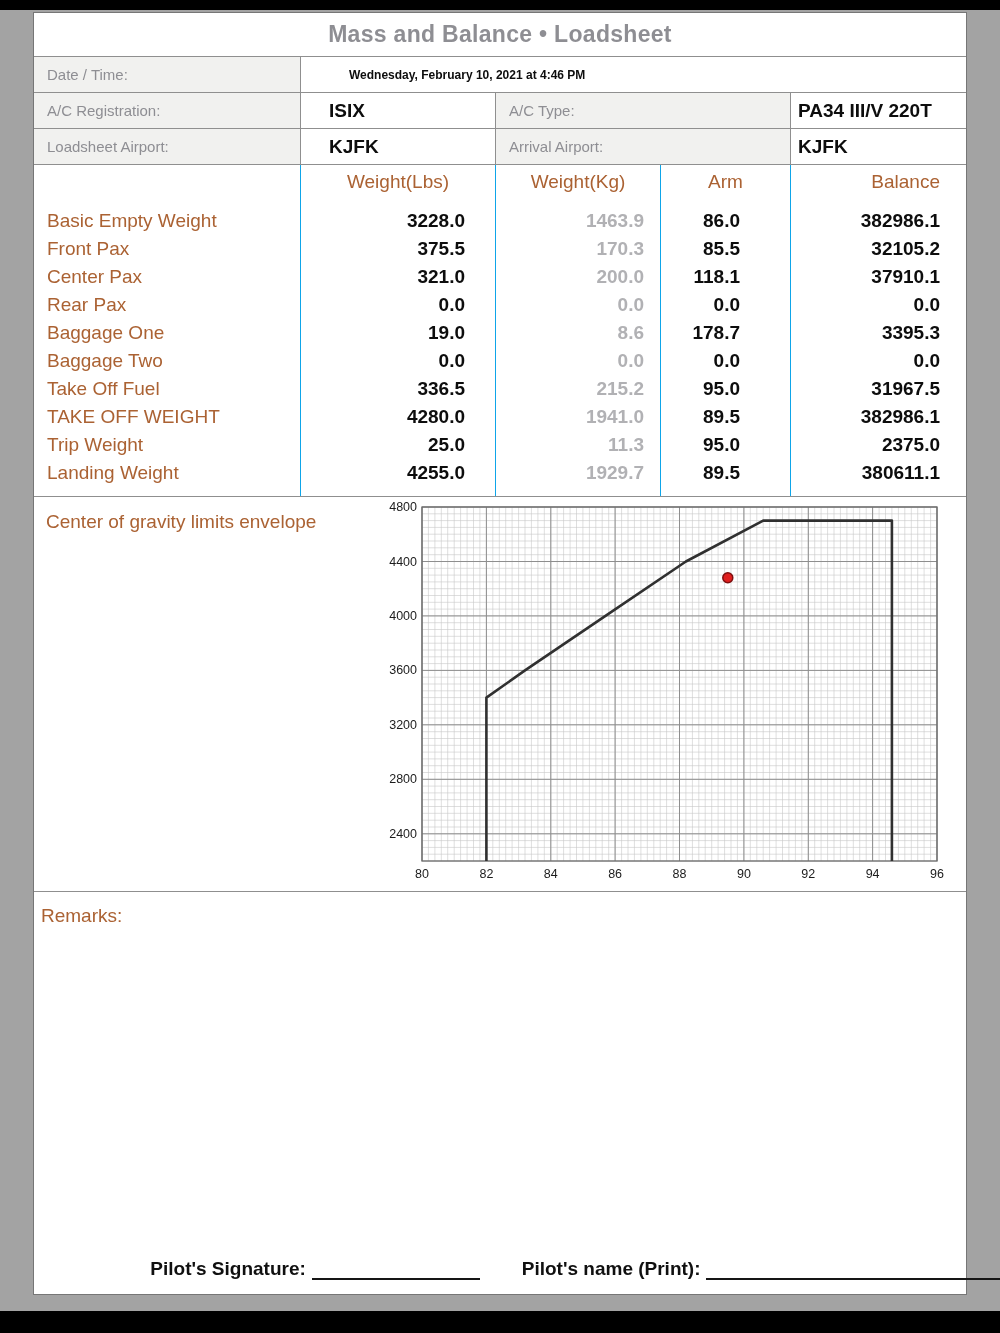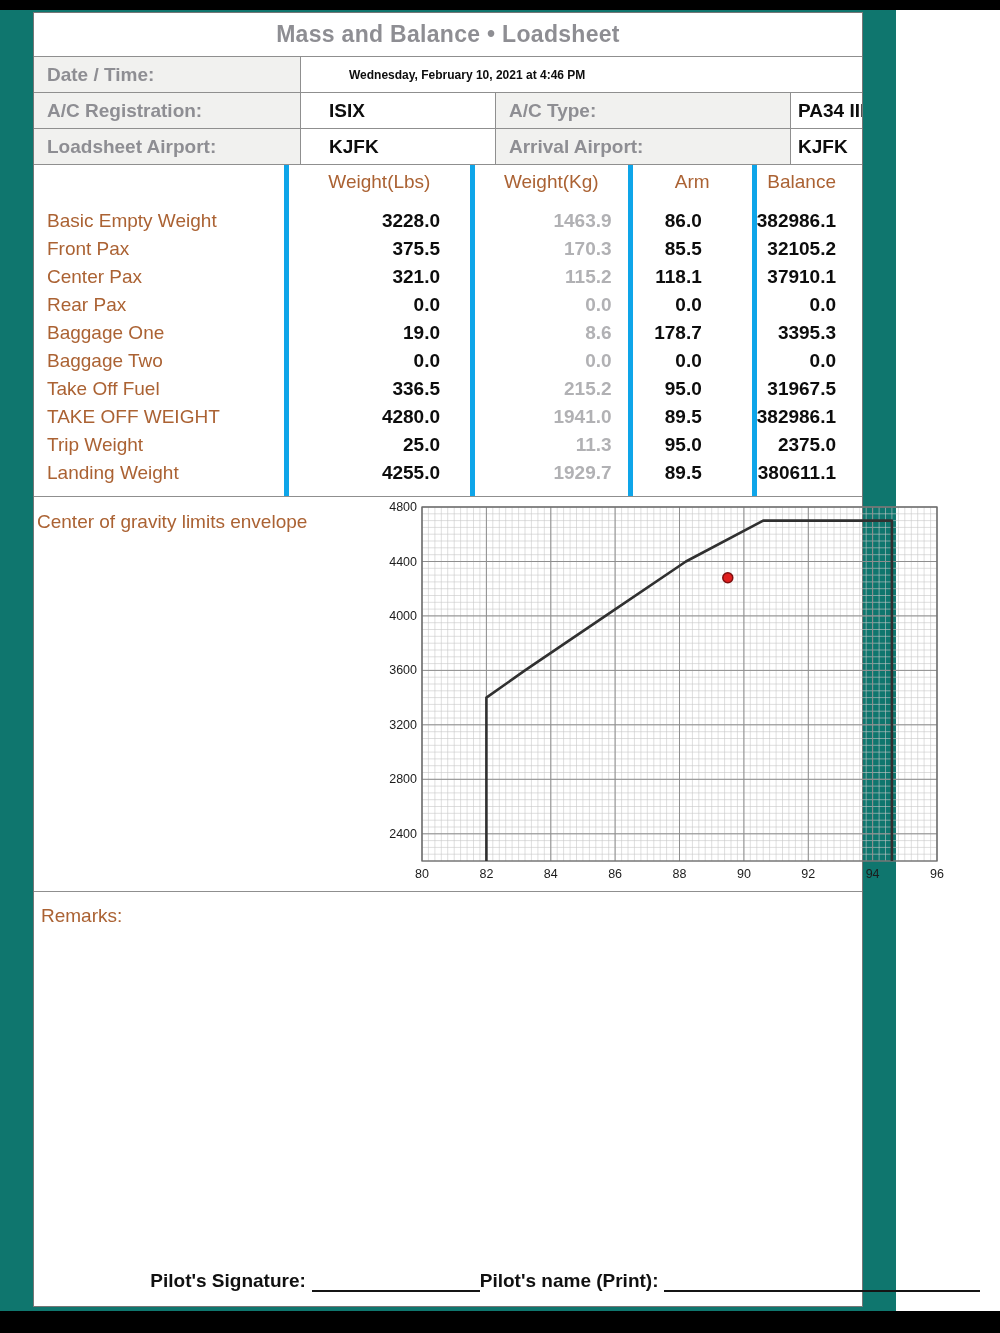--- a/index.html
+++ b/index.html
@@ -1,58 +1,58 @@
 <!DOCTYPE html>
 <html><head>
 <meta charset="utf-8">
 <style>
   *{box-sizing:border-box;margin:0;padding:0}
   html,body{width:1000px;height:1333px}
   body{position:relative;background:#fff;font-family:"Liberation Sans","DejaVu Sans",sans-serif;overflow:hidden}
   .bar{position:absolute;left:0;width:1000px;background:#000;z-index:5}
   .bar-top{top:0;height:10px}
   .bar-bottom{bottom:0;height:22px}
-  .page{position:absolute;top:10px;bottom:22px;left:0;width:896px;padding:2px 33px 4px;background:#0f766e}
+  .page{position:absolute;top:10px;bottom:22px;left:0;width:1000px;padding:2px 33px 16px;background:#a3a3a3}
   .doc{height:100%;border:1.5px solid #767676;display:flex;flex-direction:column;background:#fff}
   .hrow{display:flex;flex:none;border-bottom:1px solid #8f8f8f}
   .title-row{height:44px;align-items:center;justify-content:center}
   .doc-title{font-size:23px;font-weight:700;color:#8e8e93;letter-spacing:.3px}
   .info-row{height:36px}
   .cell{display:flex;align-items:center;height:100%;border-right:1px solid #8f8f8f;overflow:hidden;white-space:nowrap}
   .cell.last{border-right:none}
-  .label-cell{width:267px;background:#f1f1ef;color:#8e8e93;font-weight:700;font-size:19px;padding-left:13px;flex:none}
+  .label-cell{width:267px;background:#f1f1ef;color:#8e8e93;font-weight:400;font-size:15px;padding-left:13px;flex:none}
   .mid-label{width:295px}
   .val{color:#0d0d0d;font-weight:700;font-size:19px}
   .date-cell{flex:1;padding-left:48px;font-size:12px}
   .v-reg{width:195px;padding-left:28px;flex:none}
   .v-type{flex:1;padding-left:7px}
   .table-section{height:332px;display:flex;flex:none;border-bottom:1px solid #8f8f8f}
-  .tcol{height:100%;border-right:5px solid #0ea5e9;display:flex;flex-direction:column}
+  .tcol{height:100%;border-right:1px solid #0ea5e9;display:flex;flex-direction:column}
   .tcol.last{border-right:none;flex:1}
   .c1{width:267px}.c2{width:195px}.c3{width:165px}.c4{width:130px}
   .thead{height:34px;flex:none;display:flex;align-items:center;justify-content:center;color:#ab6233;font-size:19px;font-weight:400}
   .thead.right{justify-content:flex-end;padding-right:26px}
   .tbody{padding-top:8px}
   .tcell{height:28px;display:flex;align-items:center;font-size:19px;white-space:nowrap}
   .tcell.lbl{color:#ab6233;padding-left:13px}
   .tcell.num{justify-content:flex-end;font-weight:700;color:#0d0d0d}
   .c2 .tcell{padding-right:30px}
   .c3 .tcell.num{padding-right:16px;color:#b1b1b4}
   .c4 .tcell{padding-right:50px}
   .c5 .tcell{padding-right:26px}
   .chart-section{height:395px;flex:none;border-bottom:1px solid #8f8f8f;position:relative}
-  .chart-title{position:absolute;left:3px;top:14px;font-size:19px;color:#ab6233}
+  .chart-title{position:absolute;left:12px;top:14px;font-size:19px;color:#ab6233}
   #cg-chart{position:absolute;left:340px;top:4px}
   .remarks-section{flex:1;display:flex;min-height:0}
   .remarks-label{padding:13px 0 0 7px;font-size:19px;color:#ab6233}
   .signature-row{margin-top:auto;display:flex;align-items:flex-end;padding:0 0 14px 28px;font-size:19px;font-weight:600;color:#101010;white-space:nowrap}
   .sig-line{display:inline-block;border-bottom:2px solid #151515;height:6px;margin-left:6px}
   .sig-line.short{width:168px}
   .sig-line.long{width:316px}
-  .name-label{}
+  .name-label{margin-left:42px}
 </style>
 </head>
 <body>
 
 <div class="bar bar-top"></div>
 
 <div class="page">
   <div class="doc">
 
     <div class="hrow title-row">
@@ -110,21 +110,21 @@
           <div class="tcell num">25.0</div>
           <div class="tcell num">4255.0</div>
         </div>
       </div>
 
       <div class="tcol c3">
         <div class="thead">Weight(Kg)</div>
         <div class="tbody">
           <div class="tcell num">1463.9</div>
           <div class="tcell num">170.3</div>
-          <div class="tcell num">115.2</div>
+          <div class="tcell num">200.0</div>
           <div class="tcell num">0.0</div>
           <div class="tcell num">8.6</div>
           <div class="tcell num">0.0</div>
           <div class="tcell num">215.2</div>
           <div class="tcell num">1941.0</div>
           <div class="tcell num">11.3</div>
           <div class="tcell num">1929.7</div>
         </div>
       </div>
 

